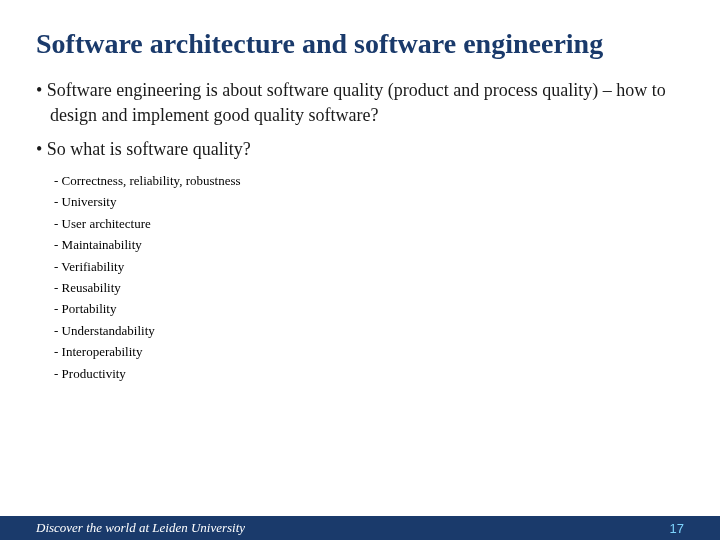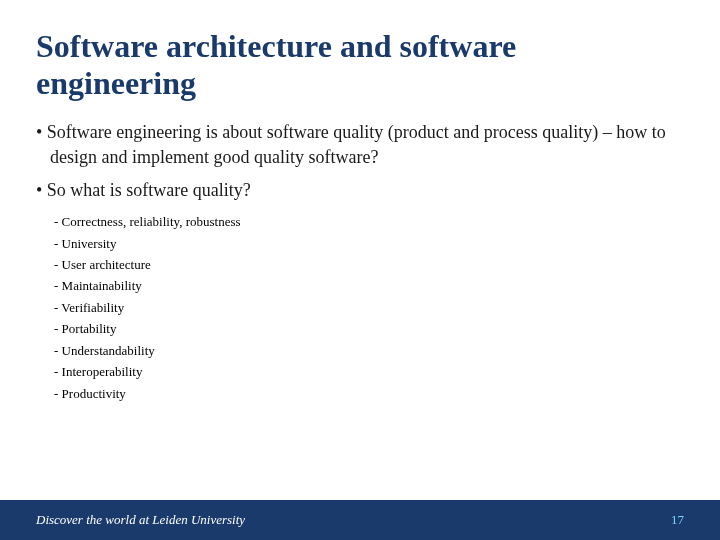--- a/index.html
+++ b/index.html
@@ -25,21 +25,21 @@
       position: relative;
     }
 
     .main-content {
       flex: 1;
       padding: 28px 36px 16px 36px;
     }
 
     .title {
       color: #1a3a6b;
-      font-size: 32px;
+      font-size: 28px;
       font-weight: bold;
       line-height: 1.15;
       margin-bottom: 18px;
       font-family: Georgia, serif;
     }
 
     .bullets {
       margin-bottom: 10px;
     }
 
@@ -69,58 +69,59 @@
       padding-left: 14px;
       text-indent: -14px;
     }
 
     .sub-item::before {
       content: '- ';
     }
 
     .footer {
       background: #1a3a6b;
-      height: 40px;
+      height: 24px;
       display: flex;
       align-items: center;
       justify-content: space-between;
       padding: 0 36px;
     }
 
     .footer-text {
       color: #ffffff;
       font-size: 13px;
       font-family: Georgia, serif;
       font-style: italic;
     }
 
     .footer-page {
       color: #7dd3fc;
       font-size: 13px;
-      font-family: Liberation Serif, serif;
+      font-family: Liberation Sans, sans-serif;
     }
   </style>
 </head>
 <body>
 
 <div class="slide">
   <div class="main-content">
 
     <h1 class="title">Software architecture and software engineering</h1>
 
     <div class="bullets">
       <div class="bullet-main">Software engineering is about software quality (product and process quality) – how to design and implement good quality software?</div>
       <div class="bullet-main">So what is software quality?</div>
 
       <div class="sub-list">
         <div class="sub-item">Correctness, reliability, robustness</div>
         <div class="sub-item">University</div>
         <div class="sub-item">User architecture</div>
         <div class="sub-item">Maintainability</div>
         <div class="sub-item">Verifiability</div>
+        <div class="sub-item">Reusability</div>
         <div class="sub-item">Portability</div>
         <div class="sub-item">Understandability</div>
         <div class="sub-item">Interoperability</div>
         <div class="sub-item">Productivity</div>
       </div>
     </div>
 
   </div>
 
   <div class="footer">

